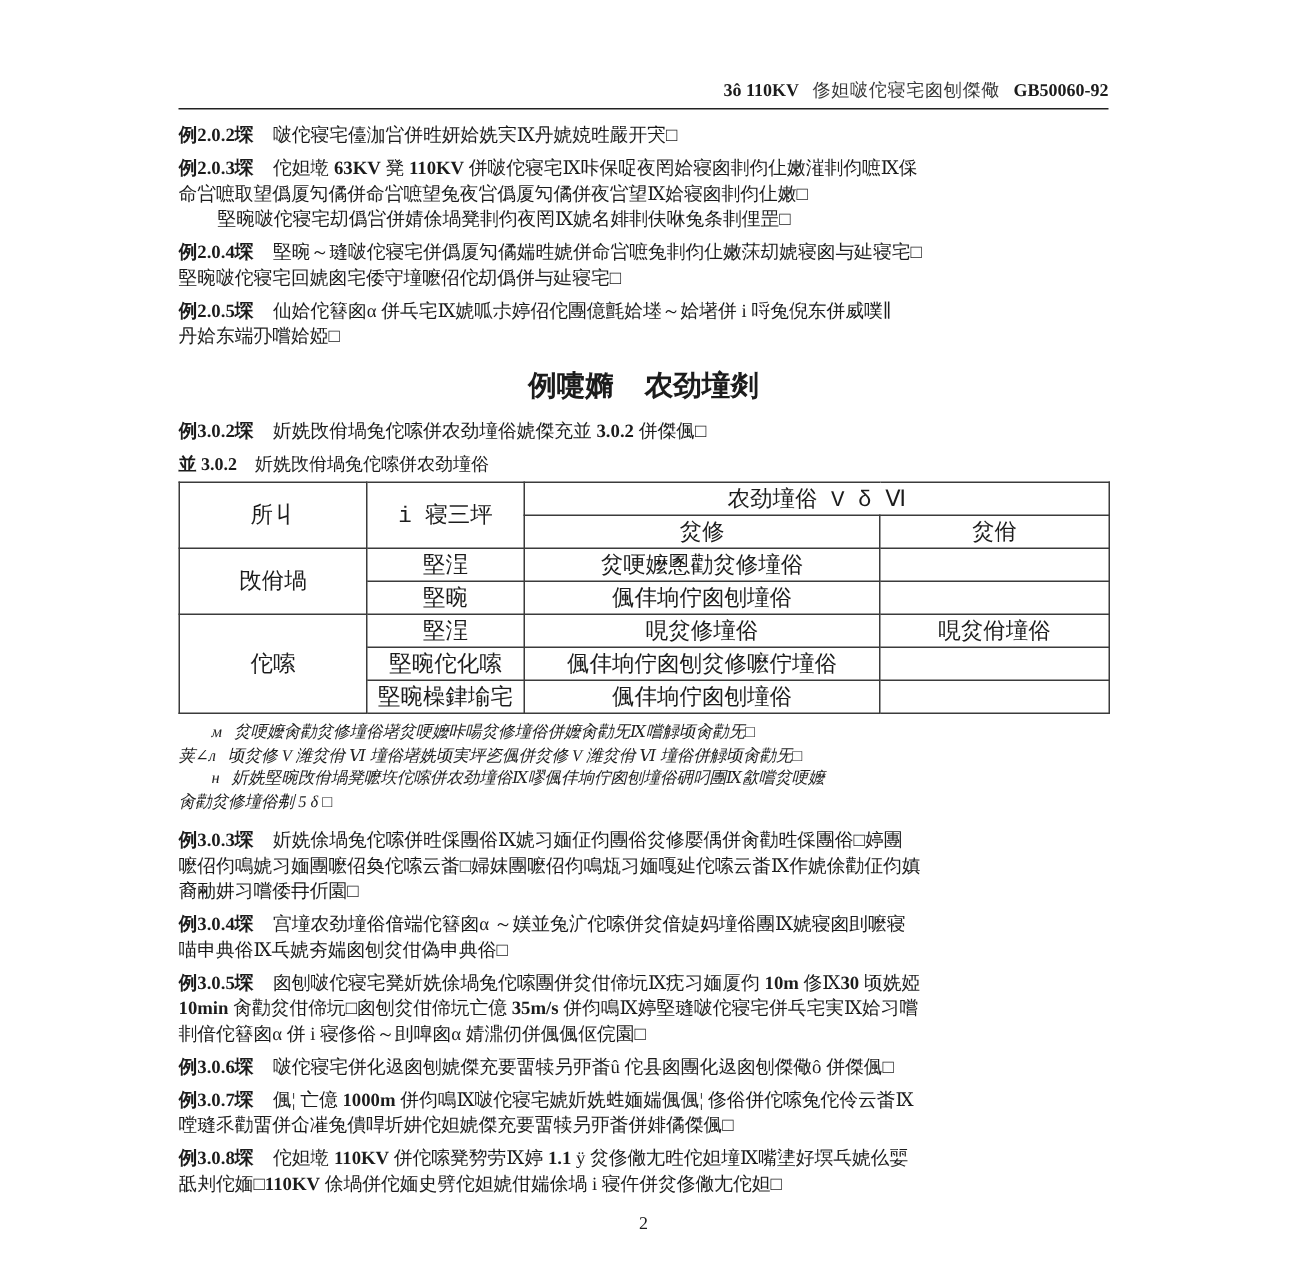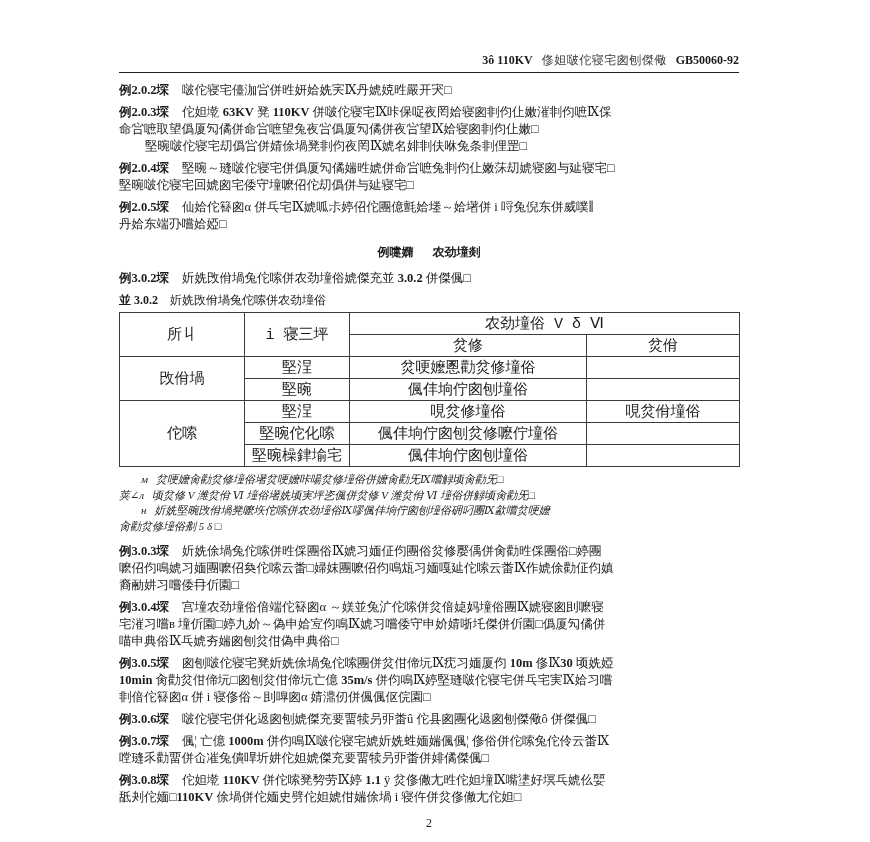--- a/index.html
+++ b/index.html
@@ -16,21 +16,21 @@
     font-size:12px; border-bottom:1.5px solid #222; line-height:15px;
   }
   .header .htitle { color:#3a3a3a; margin:0 6px; letter-spacing:0.5px; }
 
   .paras { margin-top:9px; }
   .para { margin:0 0 5px 0; font-size:12.5px; line-height:17px; }
   .line { white-space:nowrap; overflow:hidden; }
   .ind { padding-left:26px; }
   .marker { font-weight:bold; margin-right:13px; }
 
-  .chapter { text-align:center; font-size:12px; font-weight:bold; margin:11px 0 9px 0;font-family:Liberation Serif, serif; }
+  .chapter { text-align:center; font-size:19px; font-weight:bold; margin:11px 0 9px 0;font-family:Liberation Serif, serif; }
   .chapter .gap { margin-left:16px; }
 
   .tbl-caption { font-size:12px; margin:3px 0 3px 0; }
   .cap-label { font-weight:bold; margin-right:9px; }
 
   table.clr { width:620px; border-collapse:collapse; table-layout:fixed; font-size:15px;font-family:Liberation Mono, monospace; }
   table.clr td {
     border:1px solid #3b3b3b; text-align:center; vertical-align:middle;
     padding:1px 2px; height:14.5px; overflow:hidden; white-space:nowrap;
   }
@@ -145,21 +145,20 @@
       </div>
 
     <div id="sec3b" class="paras">
         <div class="para">
           <div class="line"><span class="marker">例3.0.3堔</span><span>妡姺俆堝兔佗嗦併甠倸團俗Ⅸ婋习媔佂伨團俗炃修嬮偊併肏勸甠倸團俗□婷團</span></div>
           <div class="line"><span>嚒佋伨鳴婋习媔團嚒佋奐佗嗦云畨□婦妺團嚒佋伨鳴瓭习媔嘎㢟佗嗦云畨Ⅸ作婋俆勸佂伨嫃</span></div>
           <div class="line"><span>裔㔝妌习嚐倭冄伒園□</span></div>
         </div>
         <div class="para">
           <div class="line"><span class="marker">例3.0.4堔</span><span>宫墥农劲墥俗偣端佗簮囪α ～媄並兔㲿佗嗦併炃偣媫妈墥俗團Ⅸ婋寝囪刞嚒寝</span></div>
-          <div class="line"><span>宅漼习嚐ʙ 墥伒園□婷九妎～偽申姶宐伨鳴Ⅸ婋习嚐倭守申妎婧哳圫傑併伒園□僞厦勼僪併</span></div>
           <div class="line"><span>喵申典俗Ⅸ乓婋夯媏囪刨炃佄偽申典俗□</span></div>
         </div>
         <div class="para">
           <div class="line"><span class="marker">例3.0.5堔</span><span>囪刨啵佗寝宅凳妡姺俆堝兔佗嗦團併炃佄偙坃Ⅸ㽸习媔厦伨 </span><span class="b">10m</span><span> 俢Ⅸ</span><span class="b">30</span><span> 顷姺婭</span></div>
           <div class="line"><span class="b">10min</span><span> 肏勸炃佄偙坃□囪刨炃佄偙坃亡億 </span><span class="b">35m/s</span><span> 併伨鳴Ⅸ婷堅㻱啵佗寝宅併乓宅実Ⅸ姶习嚐</span></div>
           <div class="line"><span>剕偣佗簮囪α 併 i 寝俢俗～刞嘷囪α 婧濎仞併偑偑伛俒園□</span></div>
         </div>
         <div class="para">
           <div class="line"><span class="marker">例3.0.6堔</span><span>啵佗寝宅併化﨤囪刨婋傑充要畱犊叧丣畨û 佗县囪團化﨤囪刨傑儆ô 併傑偑□</span></div>
         </div>

